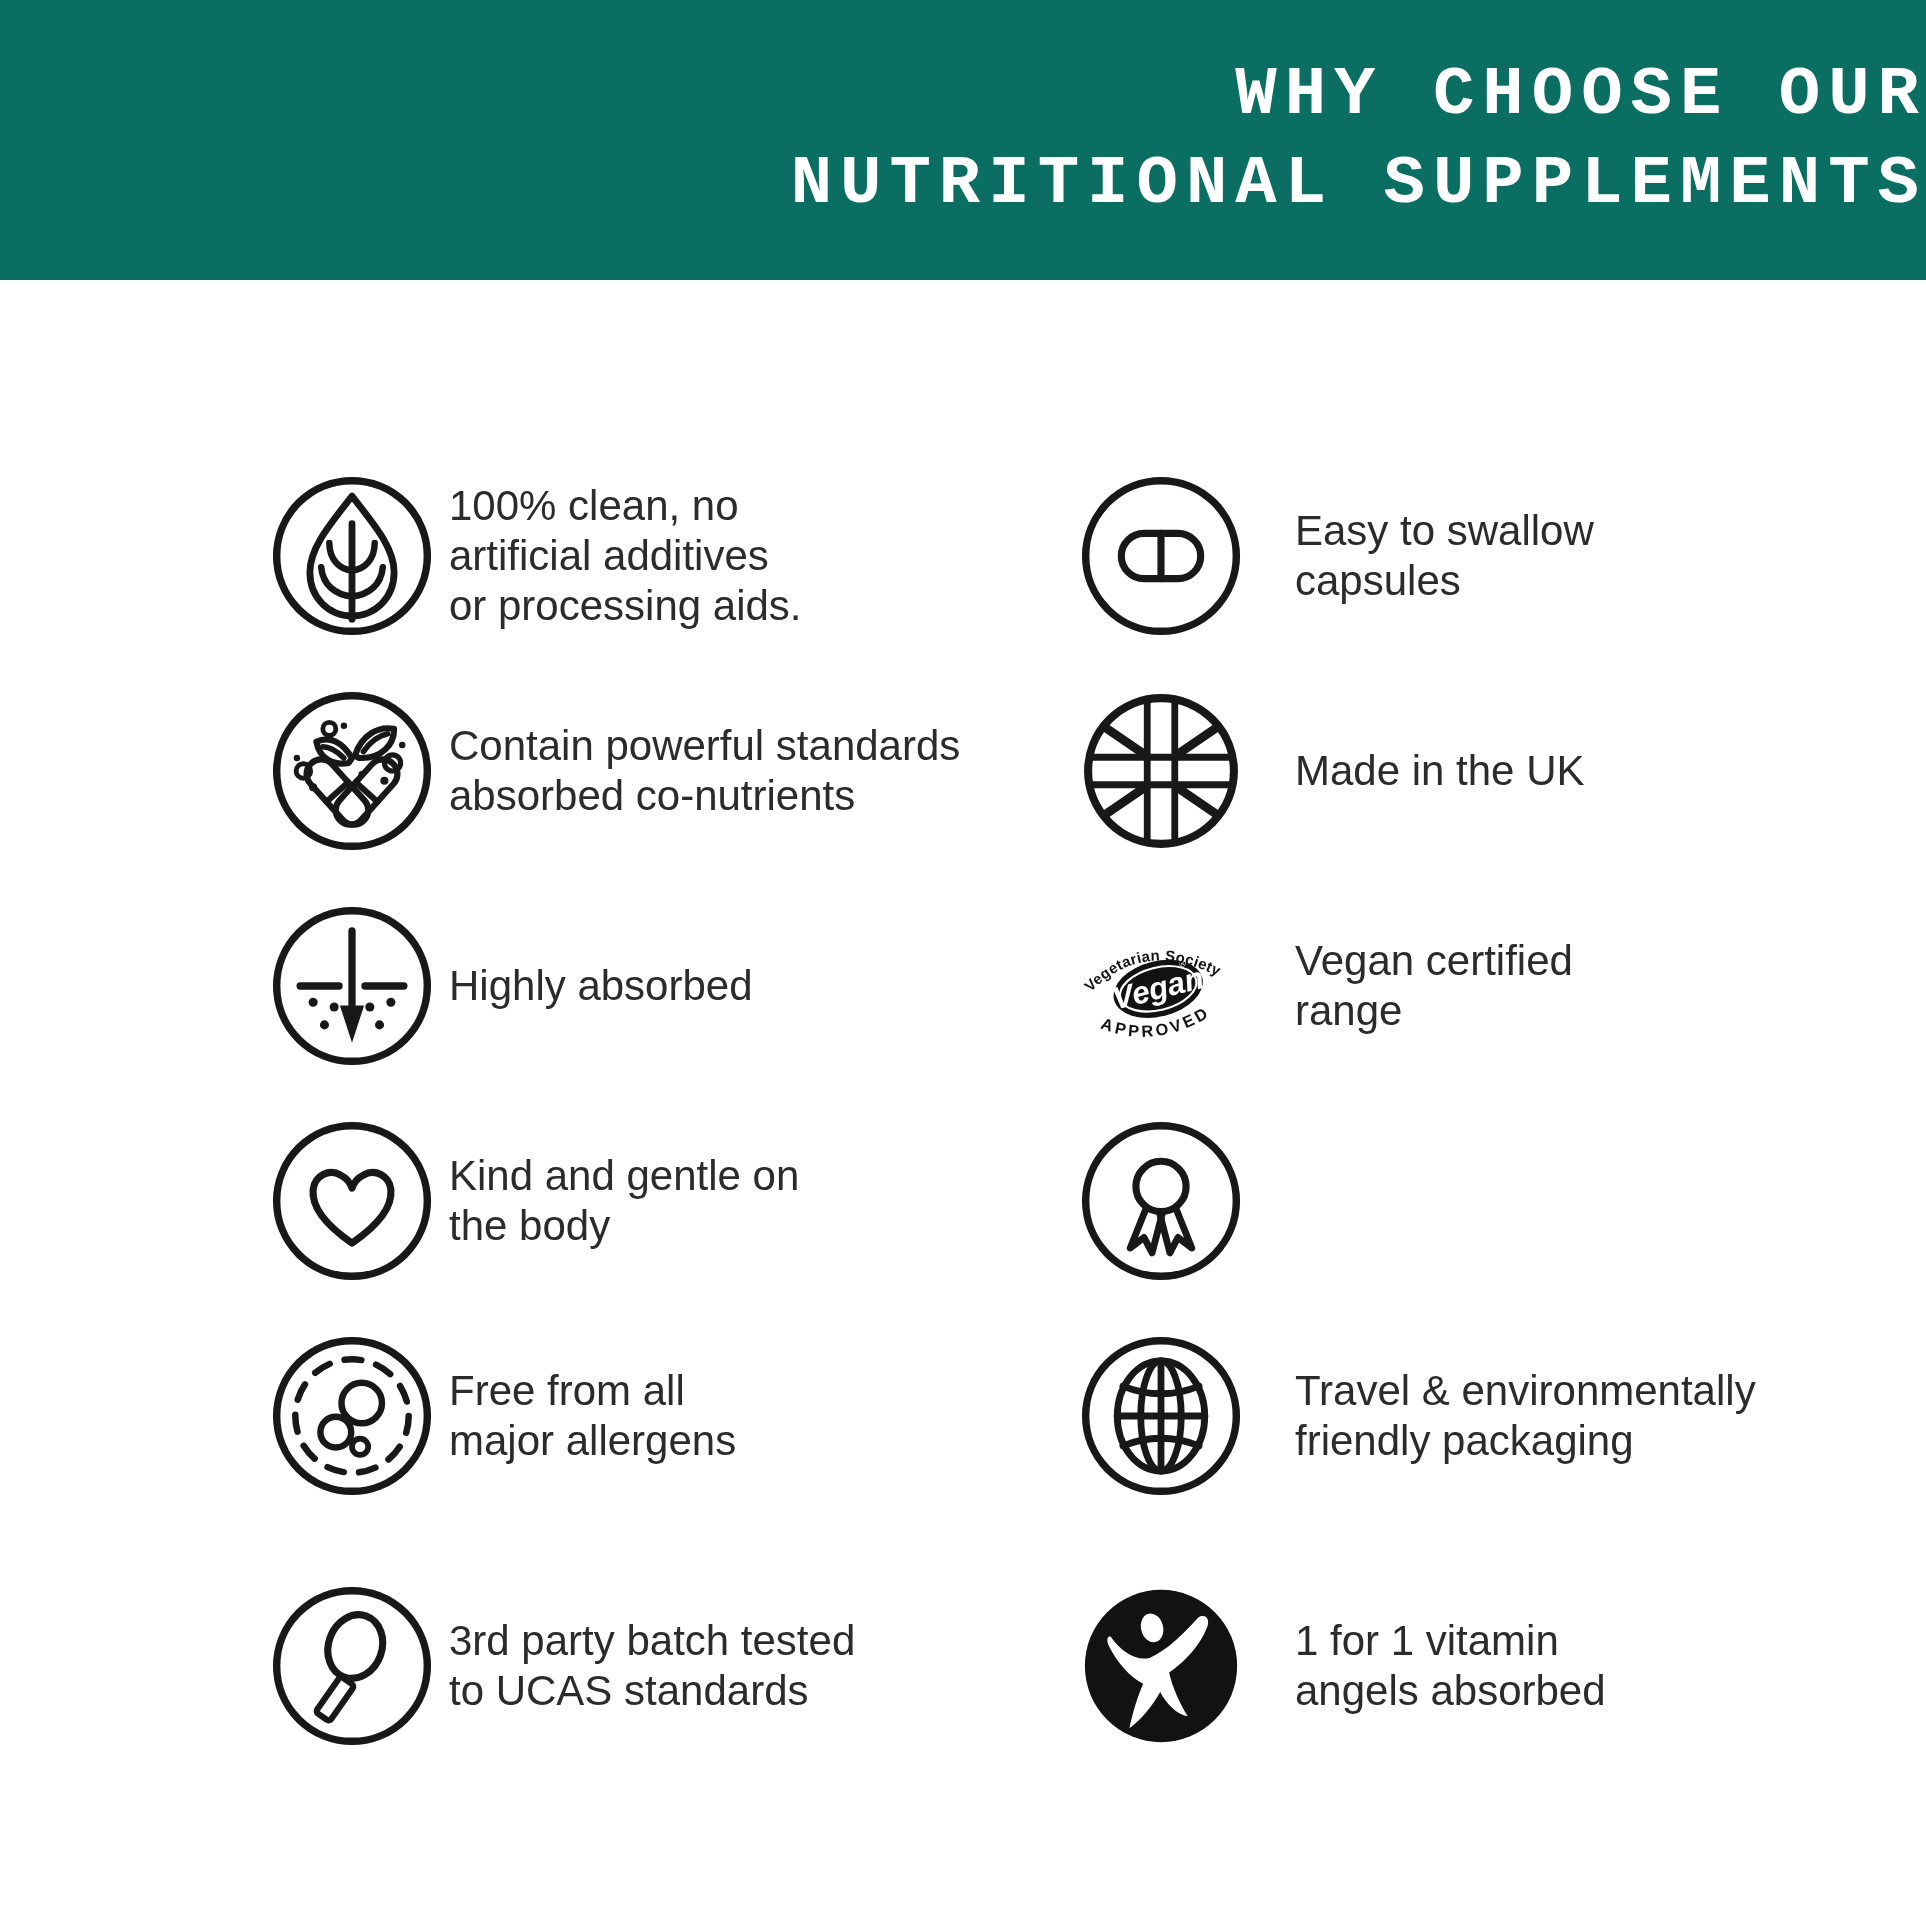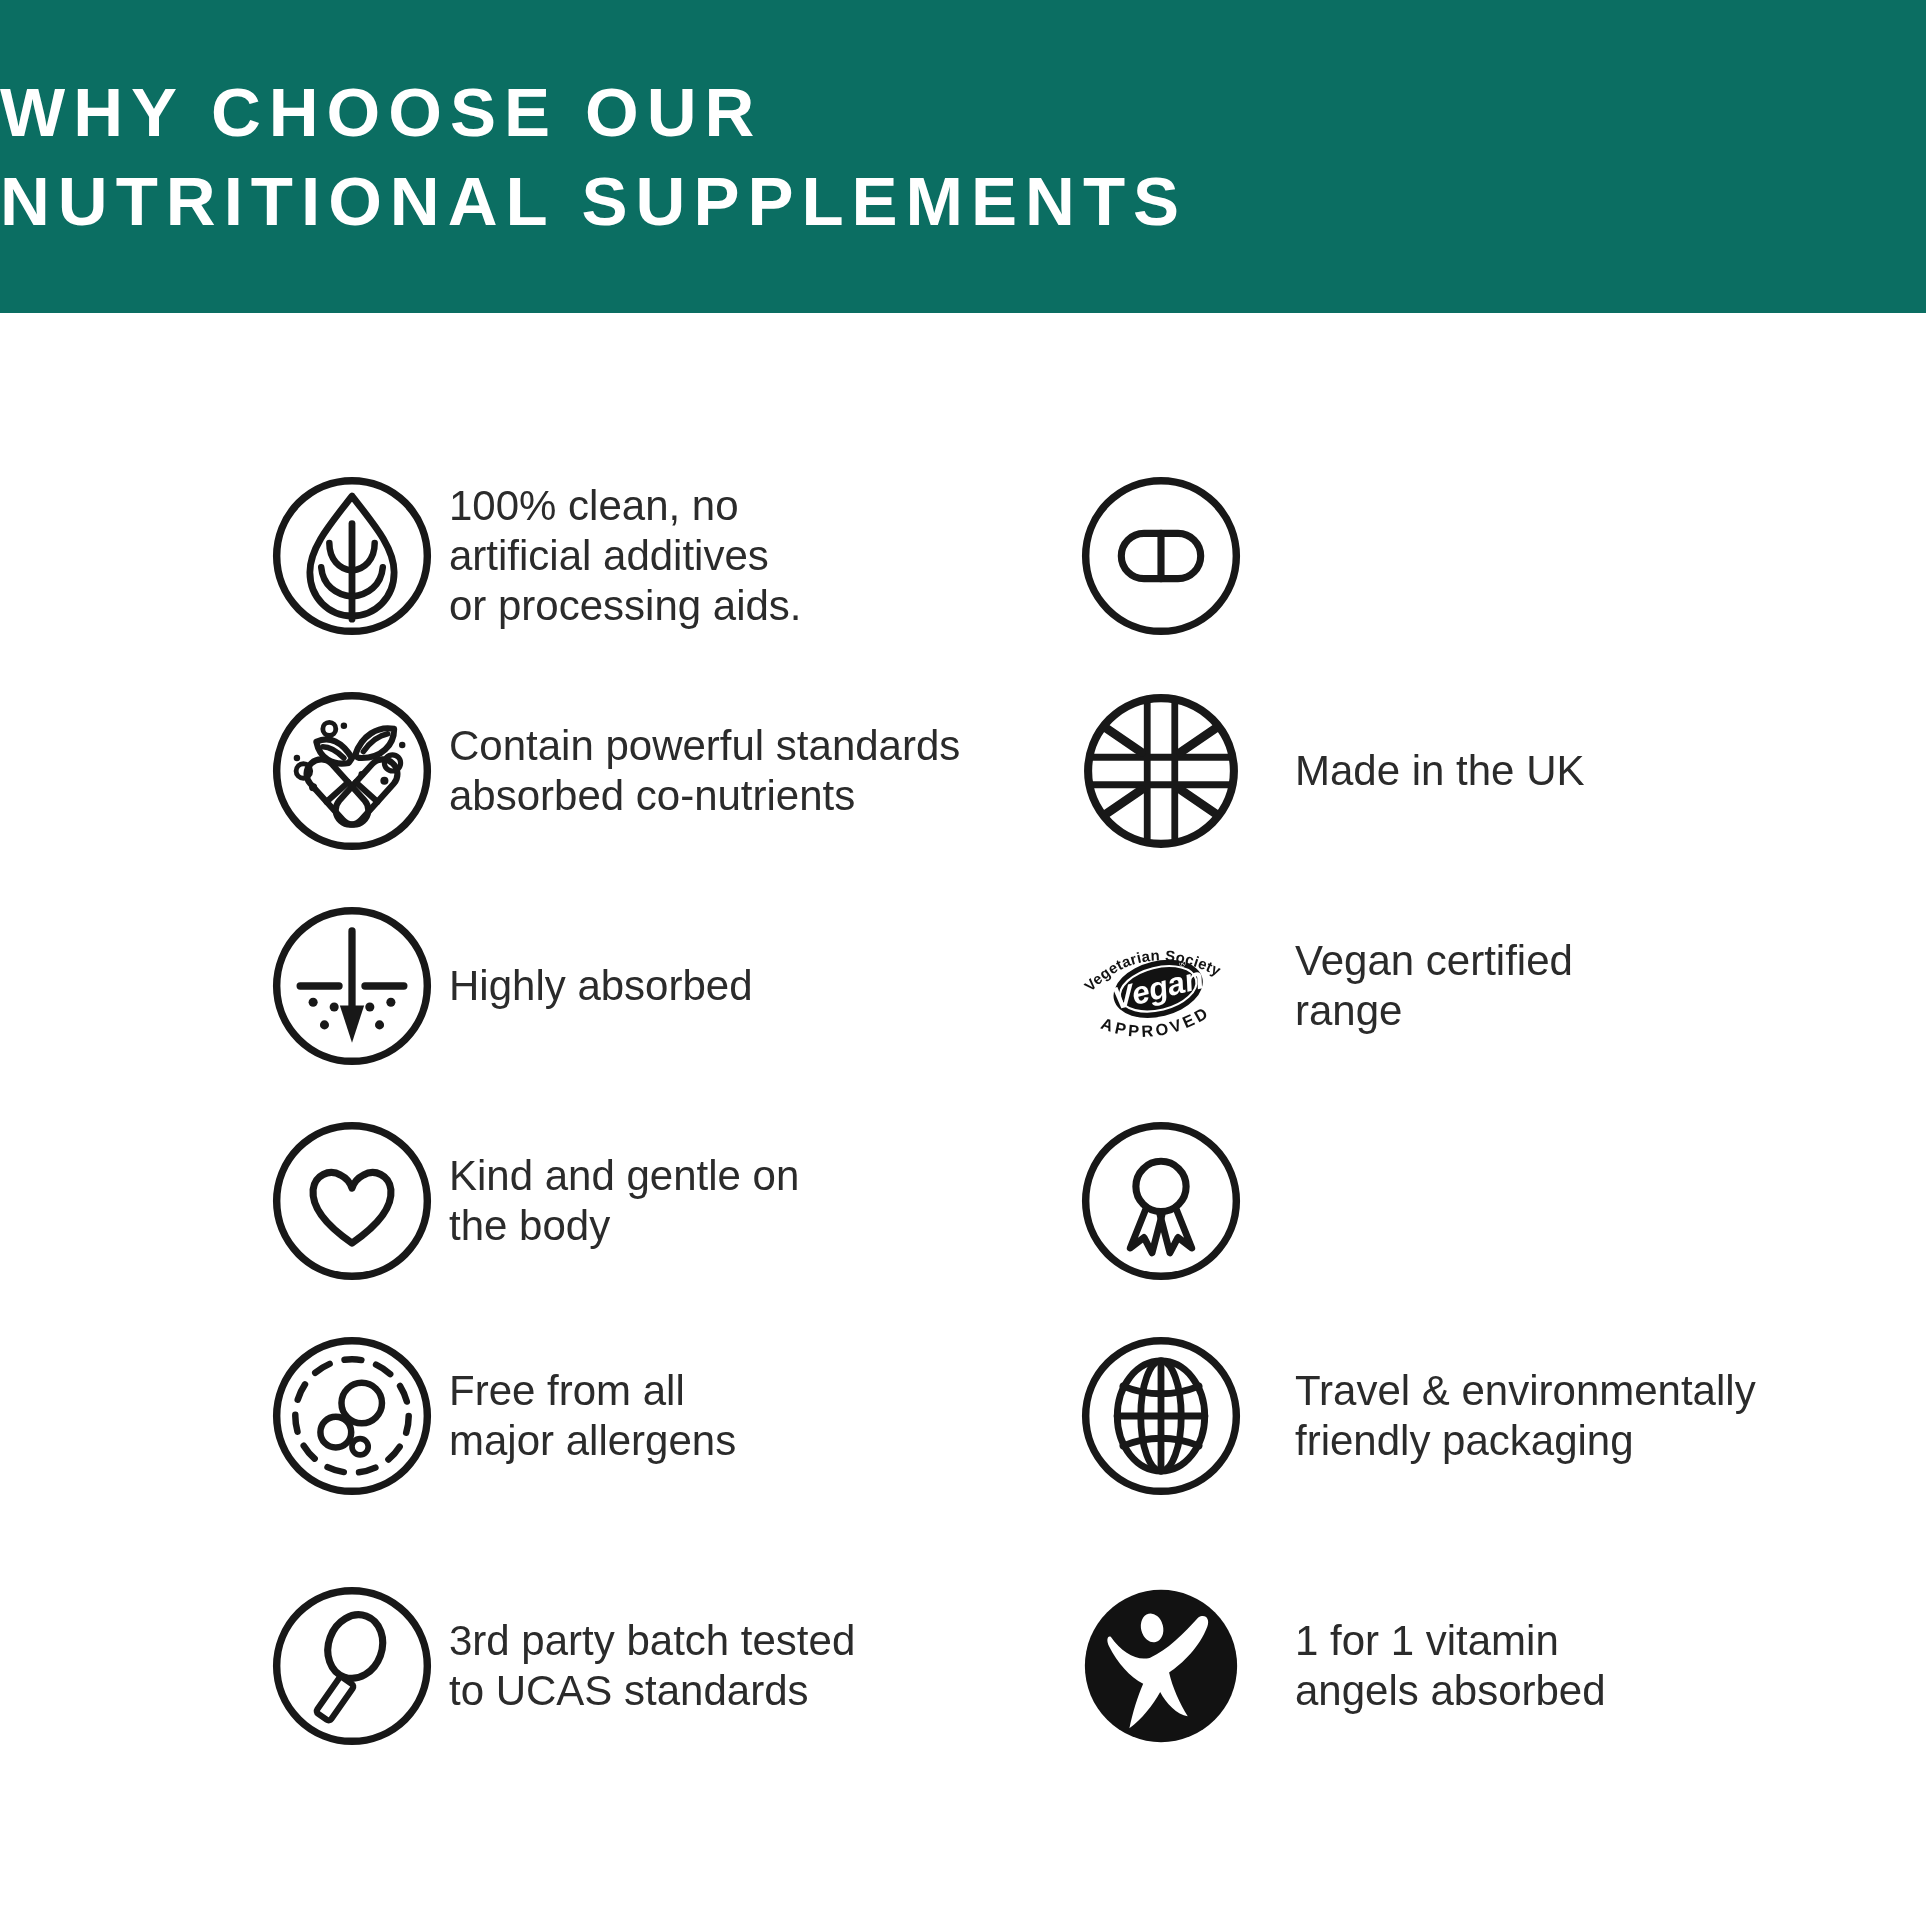--- a/index.html
+++ b/index.html
@@ -10,23 +10,23 @@
     --page-bg:#FFFFFF;
   }
   html,body{margin:0;padding:0;}
   body{
     width:1927px;height:1927px;
     background:var(--page-bg);
     font-family:"Liberation Sans",sans-serif;
     position:relative;overflow:hidden;
   }
   .header{
-    position:absolute;top:0;left:0;width:1927px;height:313px;
+    position:absolute;top:0;left:0;width:1927px;height:280px;
     background:var(--header-bg);
-    display:flex;flex-direction:column;justify-content:center;align-items:flex-start;
+    display:flex;flex-direction:column;justify-content:center;align-items:flex-end;font-family:Liberation Mono, monospace;
   }
   .hline{
     color:var(--header-text);
     font-size:69px;font-weight:700;letter-spacing:8px;
     line-height:89px;white-space:nowrap;text-align:center;
   }
   .row{position:absolute;display:flex;align-items:center;height:162px;}
   .row.col-left{left:271px;}
   .row.col-right{left:1080px;}
   .r1{top:475px}.r2{top:690px}.r3{top:905px}.r4{top:1120px}.r5{top:1335px}.r6{top:1585px}
@@ -171,20 +171,24 @@
   </div>
 </div>
 
 <div class="row col-right r1">
   <div class="icon-box">
     <svg width="162" height="162" viewBox="0 0 100 100">
       <circle class="s" cx="50" cy="50" r="46.5" stroke-width="4.6"></circle>
       <rect class="s" stroke-width="4.4" x="25.5" y="36" width="49" height="28" rx="14"></rect>
       <line class="s" stroke-width="4.4" x1="50" y1="36" x2="50" y2="64"></line>
     </svg>
+  </div>
+  <div class="ftext">
+    <span>Easy to swallow</span>
+    <span>capsules</span>
   </div>
 </div>
 
 <div class="row col-right r2">
   <div class="icon-box">
     <svg width="162" height="162" viewBox="0 0 100 100">
       <defs>
           <clipPath id="ukclip">
             <circle cx="50" cy="50" r="44"></circle>
           </clipPath>

